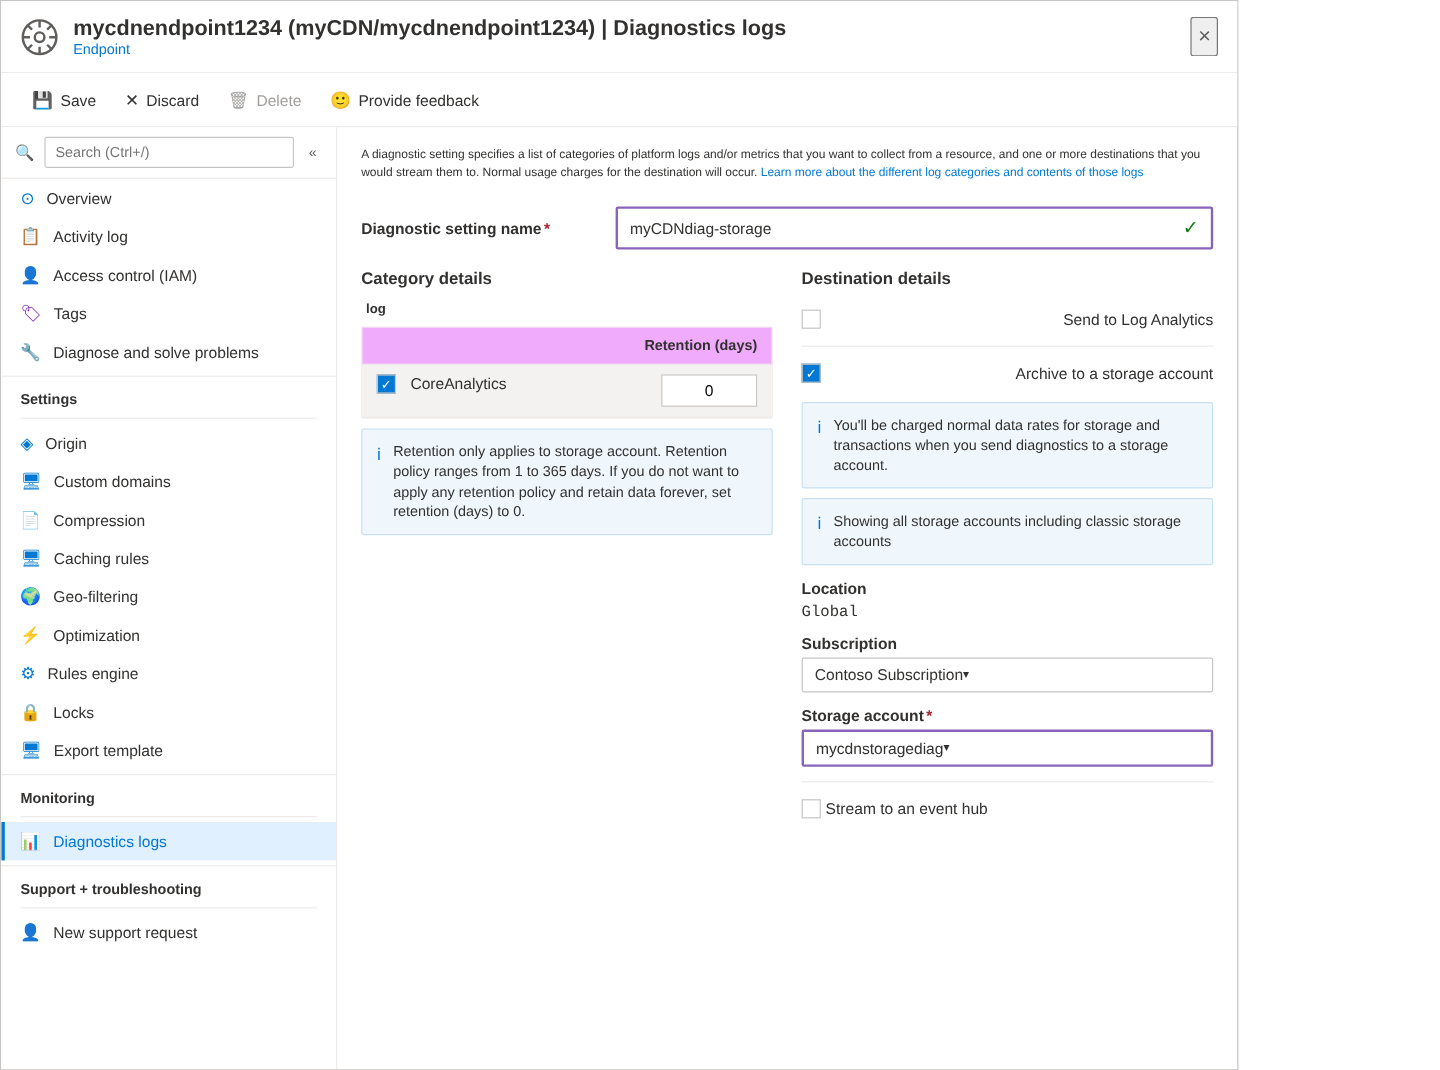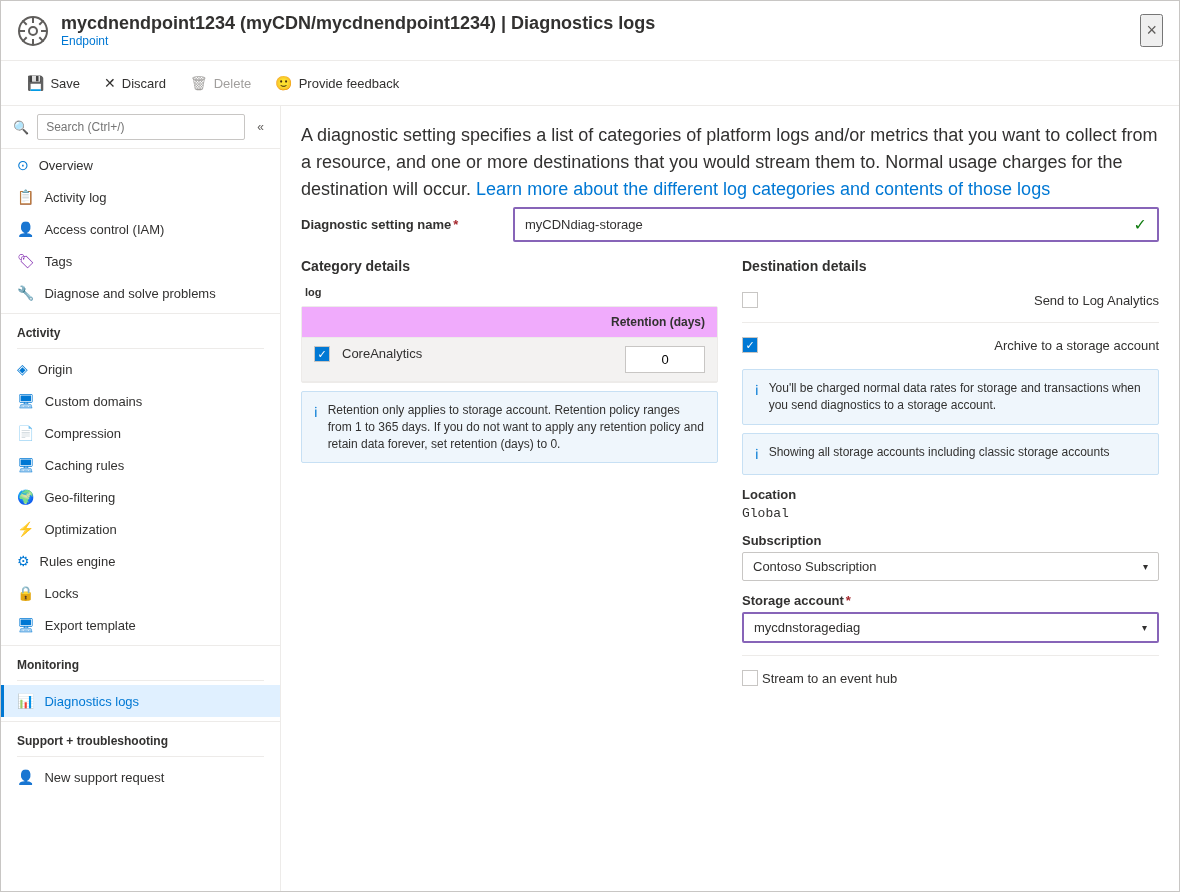--- a/index.html
+++ b/index.html
@@ -1,18 +1,18 @@
 <!DOCTYPE html>
 <html><head>
   <meta charset="utf-8">
   <style>
     * { box-sizing: border-box; margin: 0; padding: 0; }
     body { font-family: 'Segoe UI', sans-serif; font-size: 13px; color: #323130; background: #fff; overflow: hidden; }
 
-    .app-container { display: flex; flex-direction: column; height: 892px; width: 1180px; border: 1px solid #c8c6c4; }
+    .app-container { display: flex; flex-direction: column; height: 892px; width: 1032px; border: 1px solid #c8c6c4; }
 
     
     .header { display: flex; align-items: center; padding: 12px 16px; border-bottom: 1px solid #edebe9; background: #fff; }
     .header-icon { width: 32px; height: 32px; margin-right: 12px; flex-shrink: 0; }
     .header-title-block { flex: 1; }
     .header-title { font-size: 18px; font-weight: 600; color: #323130; }
     .header-subtitle { font-size: 12px; color: #0078d4; }
     .close-btn { cursor: pointer; color: #605e5c; font-size: 18px; padding: 4px; }
 
     
@@ -31,21 +31,21 @@
     .collapse-btn { cursor: pointer; color: #605e5c; font-size: 12px; padding: 4px; }
 
     .nav-item { display: flex; align-items: center; gap: 10px; padding: 8px 16px; cursor: pointer; color: #323130; font-size: 13px; }
     .nav-item.active { background: #e0f0ff; color: #0078d4; border-left: 3px solid #0078d4; padding-left: 13px; }
 
     .section-header { padding: 12px 16px 4px; font-size: 12px; font-weight: 600; color: #323130; border-top: 1px solid #edebe9; margin-top: 4px; }
     .section-divider { border: none; border-top: 1px solid #edebe9; margin: 4px 16px; }
 
     
     .main { flex: 1; overflow-y: auto; padding: 16px 20px; }
-    .description { font-size: 18px; color: #323130; line-height: 1.5; margin-bottom: 4px; }
+    .description { font-size: 10px; color: #323130; line-height: 1.5; margin-bottom: 20px; }
     .description a { color: #0078d4; text-decoration: none; }
 
     .form-row { display: flex; align-items: center; margin-bottom: 16px; gap: 12px; }
     .form-label { font-size: 13px; font-weight: 600; color: #323130; min-width: 200px; }
     .required { color: #a4262c; margin-left: 2px; }
     .form-input { flex: 1; border: 2px solid #8764b8; padding: 6px 10px; font-size: 13px; border-radius: 2px; outline: none; display: flex; align-items: center; justify-content: space-between; gap: 12px; }
     .form-input-check { color: #107c10; font-size: 16px; }
 
     
     .two-col { display: flex; gap: 24px; }
@@ -69,21 +69,21 @@
 
     .info-box { display: flex; gap: 10px; background: #eff6fc; border: 1px solid #c7e0f4; border-radius: 2px; padding: 10px 12px; margin-top: 8px; font-size: 12px; color: #323130; line-height: 1.4; }
     .info-icon { color: #0078d4; font-size: 14px; flex-shrink: 0; margin-top: 1px; }
 
     
     .dest-row { display: flex; align-items: center; gap: 10px; padding: 6px 0; justify-content: space-between; }
     .dest-divider { border: none; border-top: 1px solid #edebe9; margin: 8px 0; }
 
     .field-group { margin-bottom: 12px; }
     .field-label { font-size: 13px; font-weight: 600; margin-bottom: 4px; }
-    .field-select { display: flex; align-items: center; justify-content: space-between; border: 2px solid #8764b8; padding: 6px 10px; font-size: 13px; cursor: pointer; border-radius: 2px; background: #fff; }
+    .field-select { display: flex; align-items: center; border: 2px solid #8764b8; padding: 6px 10px; font-size: 13px; cursor: pointer; border-radius: 2px; background: #fff; }
     .field-select.normal { border: 1px solid #c8c6c4; }
     .select-arrow { color: #323130; font-size: 10px; }
 
     .location-val { font-size: 13px; color: #323130; margin-top: 2px; font-family: Liberation Mono, monospace; }
 
     
     .stream-row { display: flex; align-items: center; gap: 4px; padding: 6px 0; margin-top: 8px; }
 
     
     ::-webkit-scrollbar { width: 6px; }
@@ -158,21 +158,21 @@
       </div>
       <div class="nav-item">
         <span style="color:#7719aa; font-size:14px;">🏷</span>
         <span>Tags</span>
       </div>
       <div class="nav-item">
         <span style="color:#605e5c; font-size:14px;">🔧</span>
         <span>Diagnose and solve problems</span>
       </div>
 
-      <div class="section-header">Activity</div>
+      <div class="section-header">Settings</div>
       <hr class="section-divider">
 
       <div class="nav-item">
         <span style="color:#0078d4; font-size:14px;">◈</span>
         <span>Origin</span>
       </div>
       <div class="nav-item">
         <span style="color:#0078d4; font-size:14px;">🖥</span>
         <span>Custom domains</span>
       </div>

